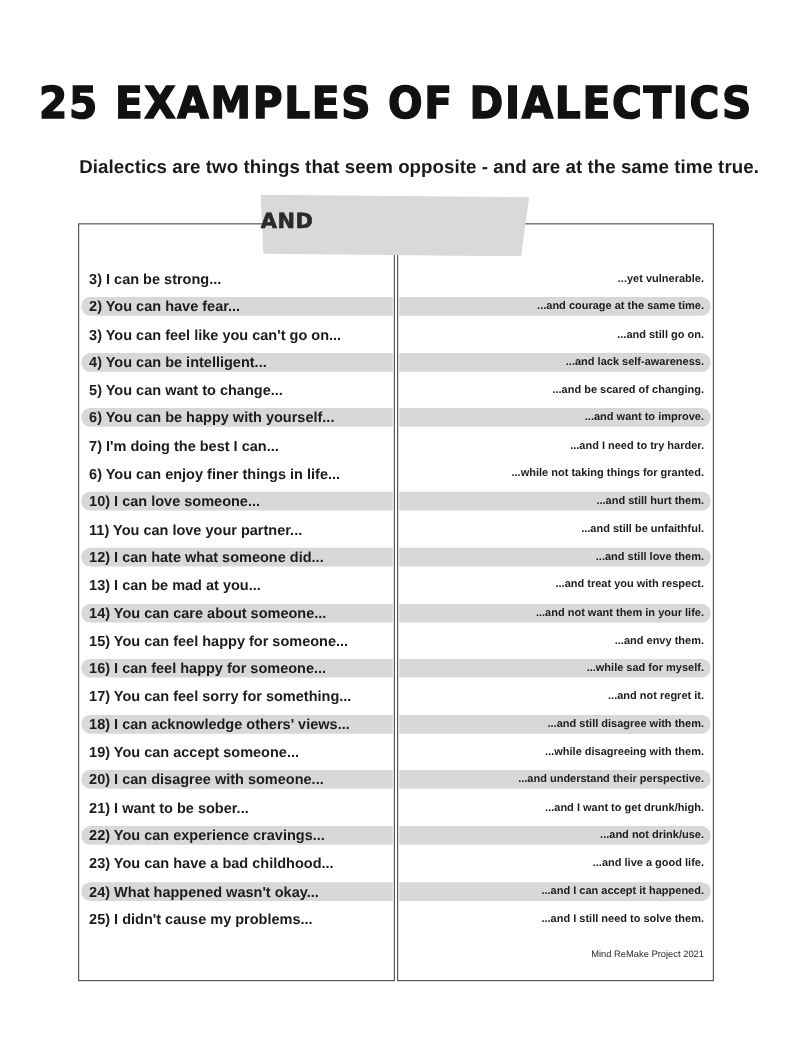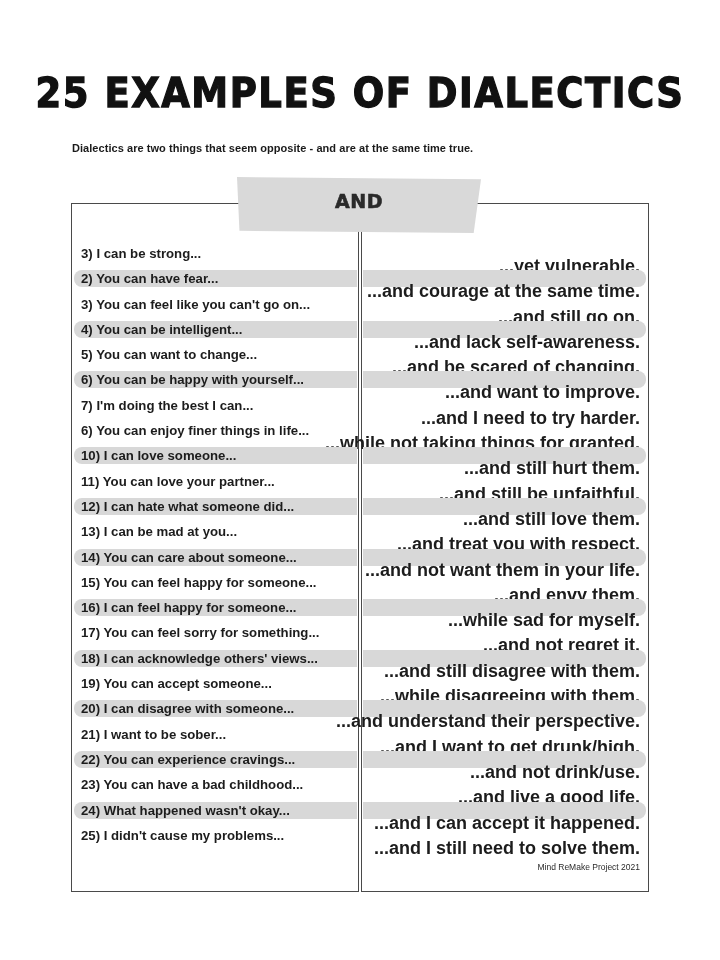--- a/index.html
+++ b/index.html
@@ -27,21 +27,21 @@
       letter-spacing: 1.5px;
       color: #111111;
       transform: scaleY(1.08);
       -webkit-text-stroke: 1.2px #111111;
     }
     .subtitle {
       position: absolute;
       left: 72px;
       top: 142px;
       font-weight: bold;
-      font-size: 11px;
+      font-size: 17px;
       color: #1a1a1a;
       letter-spacing: 0.05px;
     }
     .box {
       position: absolute;
       top: 203px;
       height: 689px;
       border: 1.6px solid #4a4a4a;
       box-sizing: border-box;
       background: #ffffff;
@@ -56,21 +56,21 @@
       height: 56px;
       background: #d9d9d9;
       clip-path: polygon(0 0, 100% 4%, 97% 100%, 1% 96%);
       z-index: 3;
     }
     .banner-label {
       position: absolute;
       left: 237px;
       top: 190px;
       width: 244px;
-      text-align: center;
+      text-align: left;
       font-family: "DejaVu Sans", sans-serif;
       font-weight: 900;
       font-size: 19px;
       color: #2a2a2a;
       z-index: 4;
       letter-spacing: 0.5px;
       -webkit-text-stroke: 0.6px #2a2a2a;
     }
     .rows {
       position: absolute;
@@ -110,26 +110,25 @@
       font-size: 13.2px;
       line-height: 17px;
       white-space: nowrap;
       color: #1c1c1c;
     }
     .cell-right {
       position: absolute;
       right: 80px;
       top: 4px;
       font-weight: bold;
-      font-size: 18px;
+      font-size: 10px;
       line-height: 17px;
       white-space: nowrap;
       text-align: left;
       color: #1c1c1c;
-      margin-top: 13px;
     }
     .footer {
       position: absolute;
       right: 80px;
       top: 862px;
       font-weight: normal;
       font-size: 8.5px;
       color: #2a2a2a;
     }
   </style>

